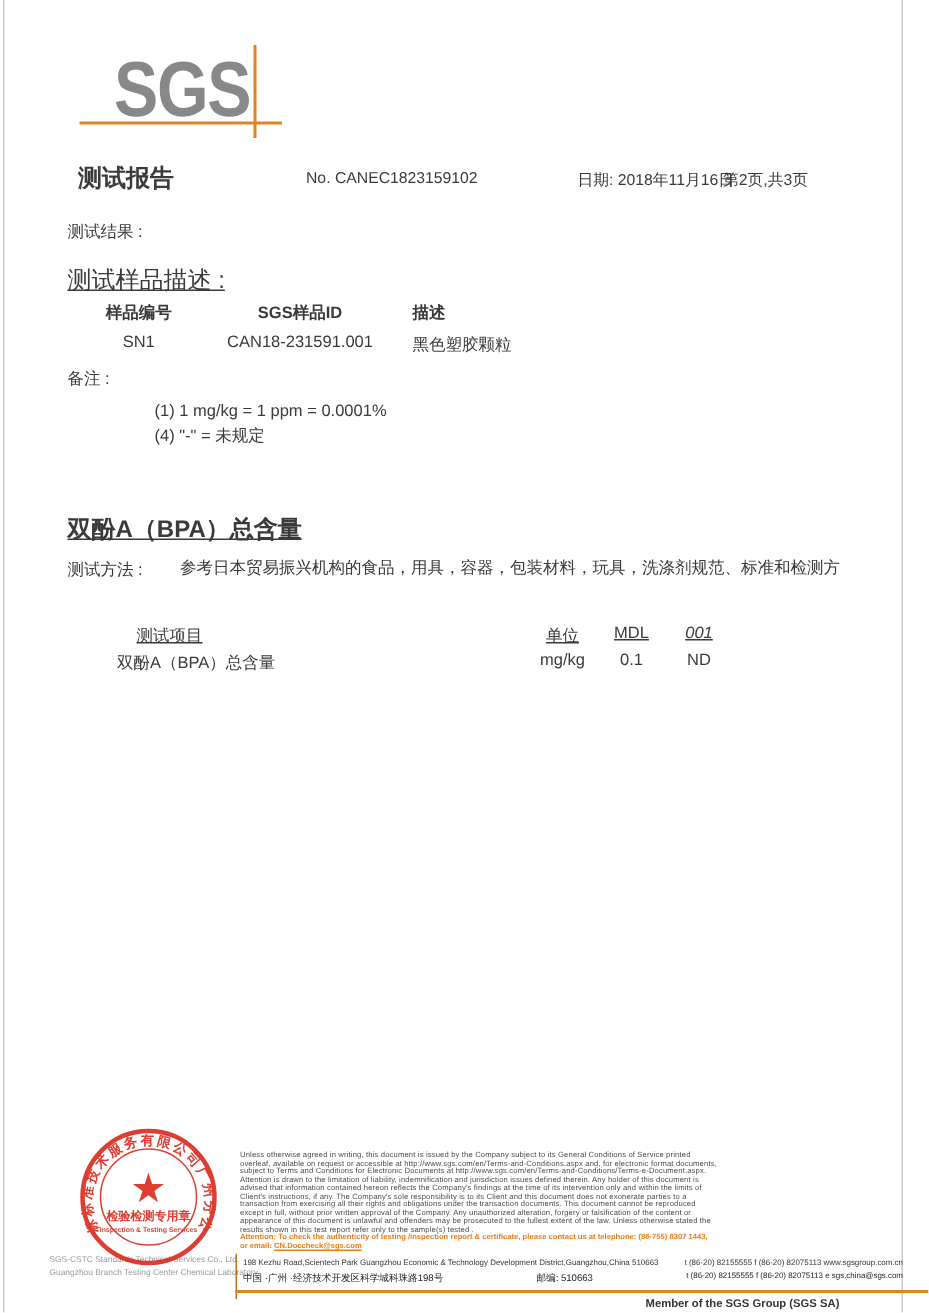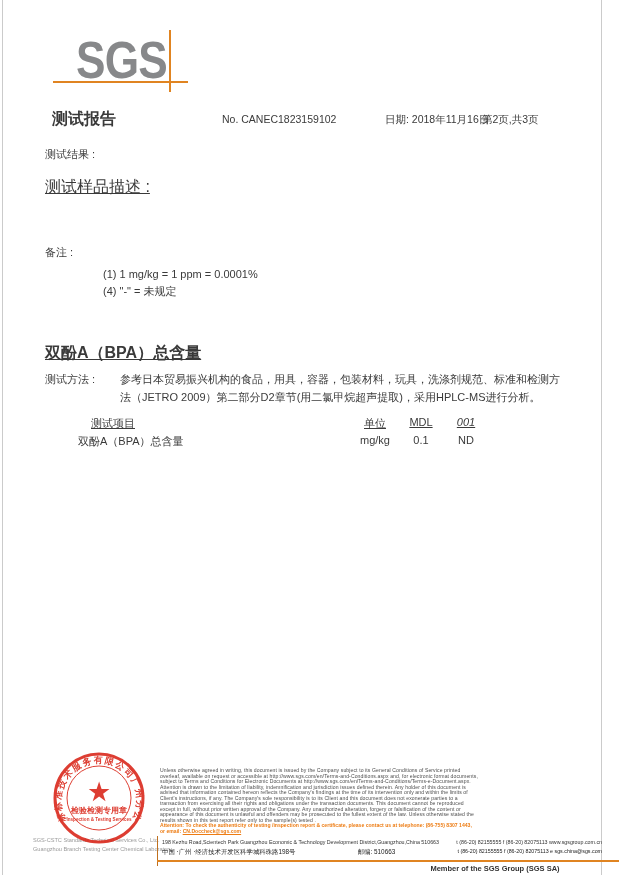--- a/index.html
+++ b/index.html
@@ -40,41 +40,50 @@
 <div class="edge" style="left:2px;"></div>
 <div class="edge" style="left:601px;"></div>
 
 <div class="abs" style="left:76px;top:38px;">
   <div class="sgs-word">SGS</div>
 </div>
 <div class="abs o-line" style="left:53px;top:81px;width:135px;height:2px;"></div>
 <div class="abs o-line" style="left:169px;top:30px;width:2px;height:62px;"></div>
 
 <div class="abs doc-title" style="left:52px;top:109px;">测试报告</div>
-<div class="abs hdr-txt" style="left:222px;top:113px;">No. CANEC1823159102</div>
+<div class="abs hdr-txt" style="left:204px;top:113px;">No. CANEC1823159102</div>
 <div class="abs hdr-txt" style="left:385px;top:113px;">日期: 2018年11月16日</div>
 <div class="abs hdr-txt" style="left:482px;top:113px;">第2页,共3页</div>
 
 <div class="abs lbl" style="left:45px;top:147px;">测试结果 :</div>
 <div class="abs lbl-u" style="left:45px;top:177px;font-weight:normal;">测试样品描述 :</div>
 
 <div class="abs" style="left:45px;top:201px;width:330px;">
+  <div style="display:flex;">
+    <div class="cell cell-c bold" style="width:95px;">样品编号</div>
+    <div class="cell cell-c bold" style="width:120px;">SGS样品ID</div>
+    <div class="cell bold" style="margin-left:15px;">描述</div>
+  </div>
+  <div style="display:flex;margin-top:6px;">
+    <div class="cell cell-c" style="width:95px;">SN1</div>
+    <div class="cell cell-c" style="width:120px;">CAN18-231591.001</div>
+    <div class="cell" style="margin-left:15px;">黑色塑胶颗粒</div>
+  </div>
 </div>
 
 <div class="abs lbl" style="left:45px;top:245px;">备注 :</div>
 <div class="abs" style="left:103px;top:266px;">
   <div class="note-line">(1) 1 mg/kg = 1 ppm = 0.0001%</div>
   <div class="note-line">(4) "-" = 未规定</div>
 </div>
 
 <div class="abs lbl-u" style="left:45px;top:343px;">双酚A（BPA）总含量</div>
 <div class="abs lbl" style="left:45px;top:372px;">测试方法 :</div>
 <div class="abs" style="left:120px;top:371px;width:450px;">
   <div class="method-line">参考日本贸易振兴机构的食品，用具，容器，包装材料，玩具，洗涤剂规范、标准和检测方</div>
-  <div class="method-line">法（JETRO 2009）第二部分D2章节(用二氯甲烷超声提取)，采用HPLC-MS进行分析。</div>
 </div>
 
 <div class="abs" style="left:0;top:416px;width:619px;padding-left:33px;">
   <div style="position:relative;height:18px;">
     <span class="abs cell u" style="left:58px;">测试项目</span>
     <span class="abs cell u cell-c" style="left:322px;width:40px;">单位</span>
     <span class="abs cell u cell-c" style="left:368px;width:40px;">MDL</span>
     <span class="abs cell u it cell-c" style="left:413px;width:40px;">001</span>
   </div>
   <div style="position:relative;height:18px;">

